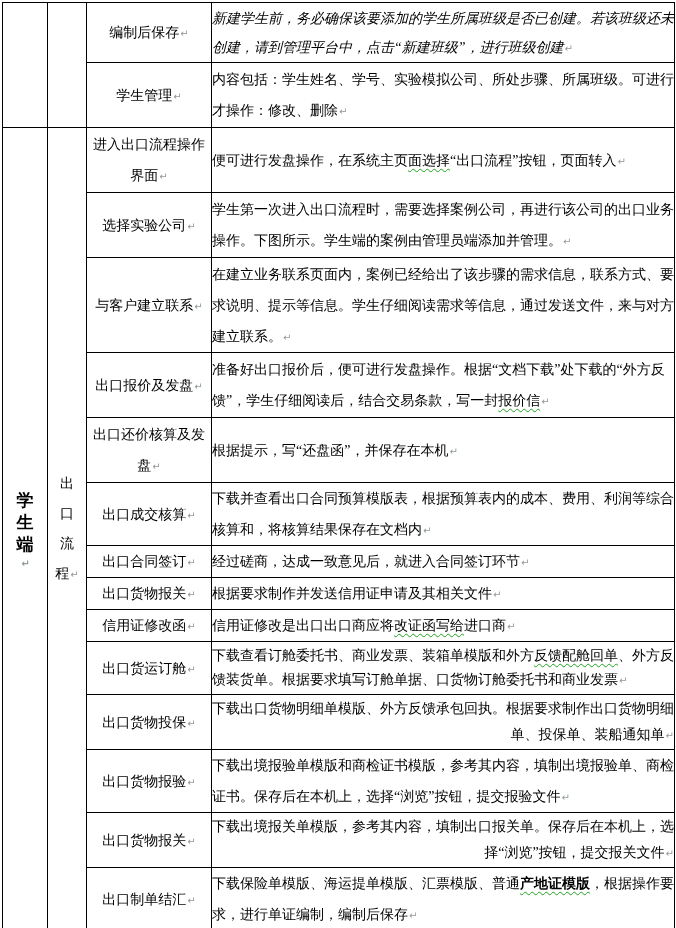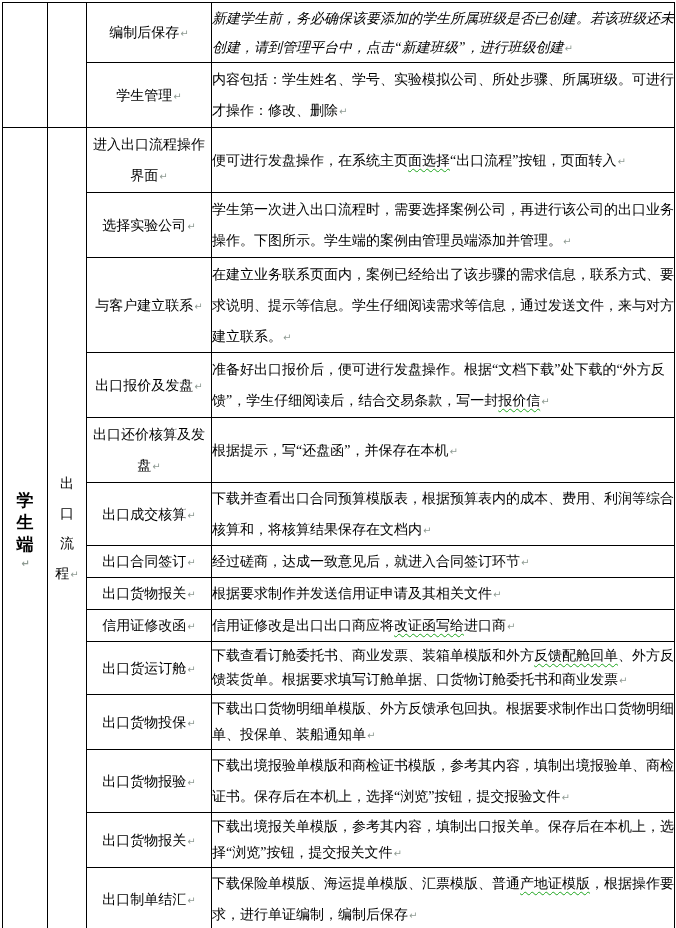--- a/index.html
+++ b/index.html
@@ -18,21 +18,21 @@
   td.role-cell{text-align:center;}
   td.process-cell{text-align:center;}
   td.op-cell{
     text-align:center;font-size:14px;line-height:31px;padding:0 10px;
   }
   td.desc-cell{
     font-size:14px;line-height:31px;padding:2px 6px;text-align:left;
   }
   td.desc-cell.lh29{line-height:29px;font-style:italic;}
   td.desc-cell.lh24{line-height:24px;}
-  td.desc-cell.lh26{line-height:26px;}
+  td.desc-cell.lh26{line-height:26px;text-align:right;}
   .vstack{display:flex;flex-direction:column;align-items:center;justify-content:center;}
   .role-txt{font-weight:bold;font-size:17px;line-height:22px;}
   .role-txt .ch{display:block;}
   .proc-txt{font-size:14px;line-height:30px;}
   .proc-txt .ch{display:block;}
   .pmark{
     color:#8f9b93;font-size:10px;line-height:1;
     font-family:"DejaVu Sans",sans-serif;padding-left:1px;vertical-align:baseline;
   }
   .role-txt .pmark,.proc-txt .pmark{display:inline;}
@@ -128,17 +128,17 @@
         <tr style="height: 63px;">
           <td class="op-cell"><span>出口货物报验</span><span class="pmark" style="color: rgb(143, 155, 147);">↵</span></td>
           <td class="desc-cell"><span>下载出境报验单模版和商检证书模版，参考其内容，填制出境报验单、商检证书。保存后在本机上，选择“浏览”按钮，提交报验文件</span><span class="pmark" style="color: rgb(143, 155, 147);">↵</span></td>
         </tr>
         <tr style="height: 55px;">
           <td class="op-cell"><span>出口货物报关</span><span class="pmark" style="color: rgb(143, 155, 147);">↵</span></td>
           <td class="desc-cell lh26"><span>下载出境报关单模版，参考其内容，填制出口报关单。保存后在本机上，选择“浏览”按钮，提交报关文件</span><span class="pmark" style="color: rgb(143, 155, 147);">↵</span></td>
         </tr>
         <tr style="height: 63px;">
           <td class="op-cell"><span>出口制单结汇</span><span class="pmark" style="color: rgb(143, 155, 147);">↵</span></td>
-          <td class="desc-cell"><span>下载保险单模版、海运提单模版、汇票模版、普通</span><span class="sq" style="text-decoration-color: rgb(29, 165, 29);">产地证模版</span><span>，根据操作要求，进行单证编制，编制后保存</span><span class="pmark" style="color: rgb(143, 155, 147);">↵</span></td>
+          <td class="desc-cell"><span>下载保险单模版、海运提单模版、汇票模版、普通</span><span class="sq" style="text-decoration-color: rgb(29, 165, 29); font-weight: bold;">产地证模版</span><span>，根据操作要求，进行单证编制，编制后保存</span><span class="pmark" style="color: rgb(143, 155, 147);">↵</span></td>
         </tr>
       </tbody>
   </table>
 </div>
 
 </body></html>

